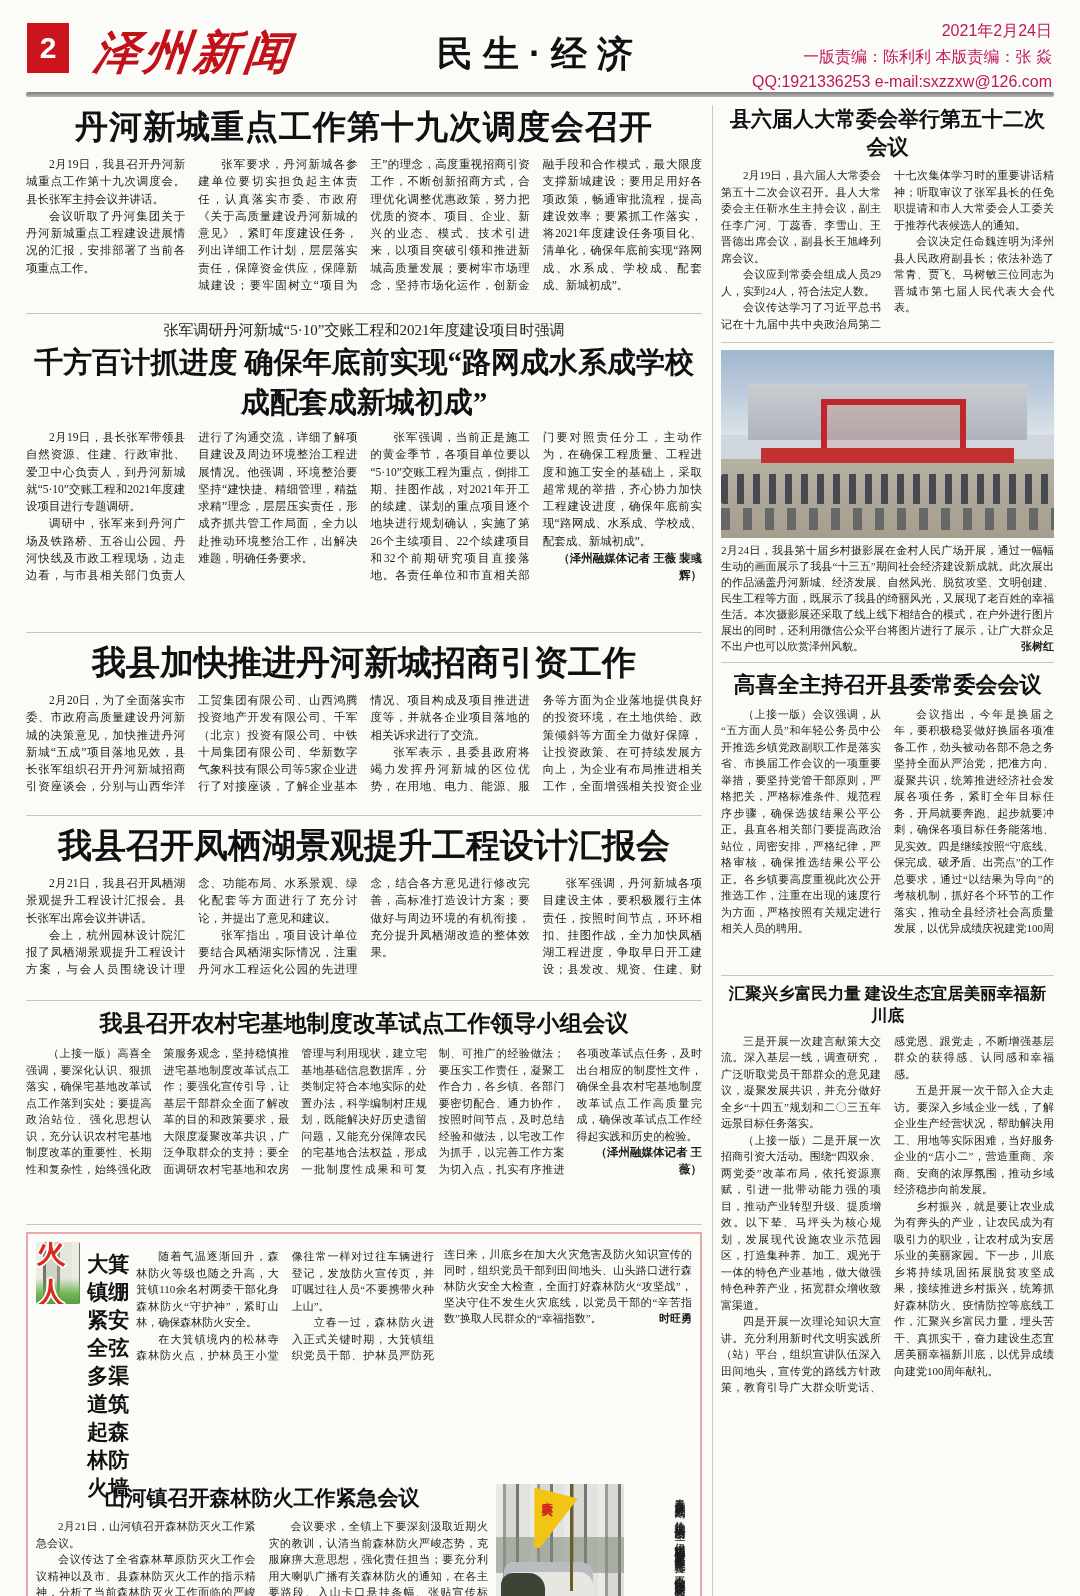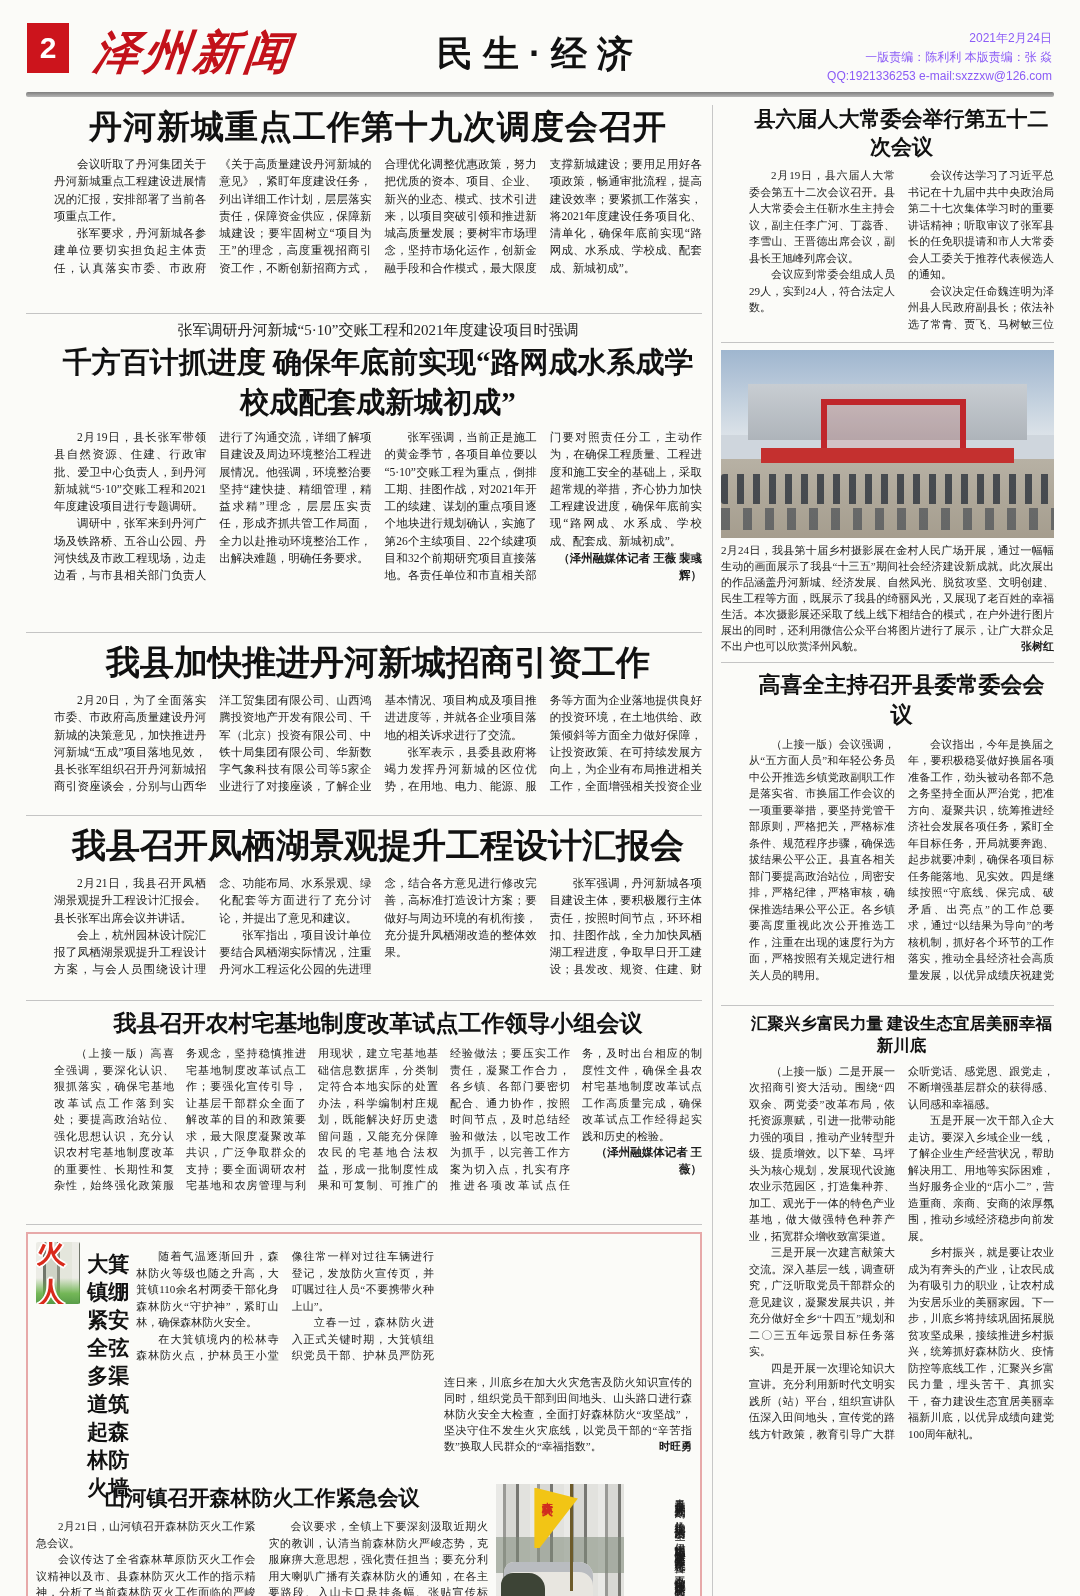--- a/index.html
+++ b/index.html
@@ -12,31 +12,31 @@
 
   
   .hdr{position:relative;height:74px;}
   .pagenum{position:absolute;left:2px;top:10px;width:40px;height:48px;background:#cc141c;
     color:#fff;font-size:30px;font-weight:bold;display:flex;align-items:center;justify-content:center;
     font-family:"Liberation Sans",sans-serif;box-shadow:0 0 0 1px #cc141c;}
   .logo{position:absolute;left:68px;top:8px;font-size:46px;color:#c3111a;font-weight:bold;
     font-style:italic;letter-spacing:4px;transform:skewX(-6deg);}
   .section{position:absolute;left:0;right:0;top:16px;text-align:center;font-size:36px;font-weight:900;
     letter-spacing:10px;color:#111;font-family:"Liberation Sans",sans-serif;}
-  .hmeta{position:absolute;right:2px;top:15px;text-align:right;font-size:12px;line-height:1.6;color:#8b5cf6;
+  .hmeta{position:absolute;right:2px;top:4px;text-align:right;font-size:16px;line-height:1.6;color:#be185d;
     font-family:"Liberation Sans",sans-serif;}
   .hbar{height:5px;background:linear-gradient(#7e7e7e,#b5b5b5);margin-top:4px;border-radius:2px;}
 
   
   .cols{display:flex;gap:0;margin-top:8px;}
   .main{width:676px;}
   .vr{width:1px;background:#c7c7c7;margin:0 8px 0 10px;}
   .side{flex:1;min-width:0;}
 
-  .art{position:relative;margin-left:28px;}
+  .art{position:relative;}
   .hr{border:0;border-top:1px solid #c4c4c4;margin:7px 0;}
   h1,h2,h3{margin:0;color:#111;font-weight:900;text-align:center;}
   .kicker{text-align:center;font-size:15px;font-weight:400;color:#222;margin:2px 0 3px;}
   .t-xl{font-size:33px;letter-spacing:1px;}
   .t-l{font-size:29px;letter-spacing:0px;}
   .t-il{font-size:34px;}
   .t-m{font-size:22px;}
   .t-sm{font-size:21px;}
   .t-wide{font-size:23px;}
   .body{font-size:11.5px;line-height:1.5;text-align:justify;overflow:hidden;margin-top:6px;}
@@ -70,21 +70,21 @@
   .ph3 .van{position:absolute;left:6%;bottom:18%;width:70%;height:38%;background:#e8e6e0;border-radius:10px 14px 4px 4px;box-shadow:inset 0 10px 0 #b9bcc0;}
   .ph3 .man{position:absolute;left:4%;bottom:4%;width:34%;height:46%;background:#3d4436;border-radius:12px 16px 4px 4px;}
   .ph3 .flag3{position:absolute;left:30%;top:2%;width:34%;height:34%;background:#f2c515;clip-path:polygon(0 0,100% 18%,12% 100%,0 100%);}
   .ph3 .flagtxt{position:absolute;left:34%;top:5%;writing-mode:vertical-rl;color:#d02c20;font-weight:bold;font-size:11px;letter-spacing:1px;}
   .ph3 .pole{position:absolute;left:58%;top:0;width:3px;height:60%;background:#6d5b2a;}
 
   
   .firebox{border:2px solid #e7a9a9;padding:8px;box-sizing:border-box;height:444px;display:flex;flex-direction:column;gap:6px;}
   .f-row1{display:flex;gap:10px;height:236px;}
   .f-row1-left{width:398px;display:flex;}
-  .f-row1-right{flex:1;display:flex;flex-direction:column;min-width:0;align-items:flex-end;}
+  .f-row1-right{flex:1;display:flex;min-width:0;}
   .banner{height:62px;position:relative;overflow:hidden;border-radius:2px;
     background:repeating-linear-gradient(90deg,#ececE6 0 7px,#70756a 7px 10px,#cfd3c6 10px 21px,#8b9082 21px 24px,#e4e6dc 24px 36px);}
   .banner .grass{position:absolute;left:0;right:0;bottom:0;height:26px;background:linear-gradient(transparent,#5fae3f 60%,#3f8f2e);opacity:.85;}
   .banner .btxt{position:relative;z-index:2;display:flex;align-items:center;justify-content:center;height:100%;
     color:#d92a1c;font-size:30px;font-weight:900;letter-spacing:6px;
     text-shadow:-2px 0 #fff,2px 0 #fff,0 -2px #fff,0 2px #fff,1px 1px #fff,-1px -1px #fff;
     font-family:"Liberation Sans",sans-serif;}
   .f-row2{display:flex;gap:8px;flex:1;min-height:0;}
   .f-row2-left{width:452px;}
   .cap{font-size:11px;line-height:1.45;text-align:justify;margin-top:5px;}
@@ -108,20 +108,21 @@
   </div>
   <div class="hbar"></div>
 
   <div class="cols">
 
     <div class="main">
 
       <div class="art">
         <h1 class="t-xl">丹河新城重点工作第十九次调度会召开</h1>
         <div class="body c4" style="height:150px;">
+          <p>2月19日，我县召开丹河新城重点工作第十九次调度会。县长张军主持会议并讲话。</p>
           <p>会议听取了丹河集团关于丹河新城重点工程建设进展情况的汇报，安排部署了当前各项重点工作。</p>
           <p>张军要求，丹河新城各参建单位要切实担负起主体责任，认真落实市委、市政府《关于高质量建设丹河新城的意见》，紧盯年度建设任务，列出详细工作计划，层层落实责任，保障资金供应，保障新城建设；要牢固树立“项目为王”的理念，高度重视招商引资工作，不断创新招商方式，合理优化调整优惠政策，努力把优质的资本、项目、企业、新兴的业态、模式、技术引进来，以项目突破引领和推进新城高质量发展；要树牢市场理念，坚持市场化运作，创新金融手段和合作模式，最大限度支撑新城建设；要用足用好各项政策，畅通审批流程，提高建设效率；要紧抓工作落实，将2021年度建设任务项目化、清单化，确保年底前实现“路网成、水系成、学校成、配套成、新城初成”。</p>
 
         </div>
       </div>
 
       <hr class="hr">
 
       <div class="art">
         <div class="kicker">张军调研丹河新城“5·10”交账工程和2021年度建设项目时强调</div>
@@ -274,22 +275,22 @@
           <p>会议指出，今年是换届之年，要积极稳妥做好换届各项准备工作，劲头被动各部不急之务坚持全面从严治党，把准方向、凝聚共识，统筹推进经济社会发展各项任务，紧盯全年目标任务，开局就要奔跑、起步就要冲刺，确保各项目标任务能落地、见实效。四是继续按照“守底线、保完成、破矛盾、出亮点”的工作总要求，通过“以结果为导向”的考核机制，抓好各个环节的工作落实，推动全县经济社会高质量发展，以优异成绩庆祝建党100周年，确保“十四五”转型出雏型开好局、起好步。</p>
 
         </div>
       </div>
 
       <hr class="hr">
 
       <div class="art">
         <h3 style="font-size:16.5px;">汇聚兴乡富民力量 建设生态宜居美丽幸福新川底</h3>
         <div class="body c2" style="height:630px;font-size:11px;">
+          <p>三是开展一次建言献策大交流。深入基层一线，调查研究，广泛听取党员干部群众的意见建议，凝聚发展共识，并充分做好全乡“十四五”规划和二〇三五年远景目标任务落实。</p>
           <p>（上接一版）二是开展一次招商引资大活动。围绕“四双余、两党委”改革布局，依托资源禀赋，引进一批带动能力强的项目，推动产业转型升级、提质增效。以下辇、马坪头为核心规划，发展现代设施农业示范园区，打造集种养、加工、观光于一体的特色产业基地，做大做强特色种养产业，拓宽群众增收致富渠道。</p>
-          <p>三是开展一次建言献策大交流。深入基层一线，调查研究，广泛听取党员干部群众的意见建议，凝聚发展共识，并充分做好全乡“十四五”规划和二〇三五年远景目标任务落实。</p>
           <p>四是开展一次理论知识大宣讲。充分利用新时代文明实践所（站）平台，组织宣讲队伍深入田间地头，宣传党的路线方针政策，教育引导广大群众听党话、感党恩、跟党走，不断增强基层群众的获得感、认同感和幸福感。</p>
           <p>五是开展一次干部入企大走访。要深入乡域企业一线，了解企业生产经营状况，帮助解决用工、用地等实际困难，当好服务企业的“店小二”，营造重商、亲商、安商的浓厚氛围，推动乡域经济稳步向前发展。</p>
           <p>乡村振兴，就是要让农业成为有奔头的产业，让农民成为有吸引力的职业，让农村成为安居乐业的美丽家园。下一步，川底乡将持续巩固拓展脱贫攻坚成果，接续推进乡村振兴，统筹抓好森林防火、疫情防控等底线工作，汇聚兴乡富民力量，埋头苦干、真抓实干，奋力建设生态宜居美丽幸福新川底，以优异成绩向建党100周年献礼。</p>
         </div>
       </div>
 
     </div>
   </div>
 </div>
 

